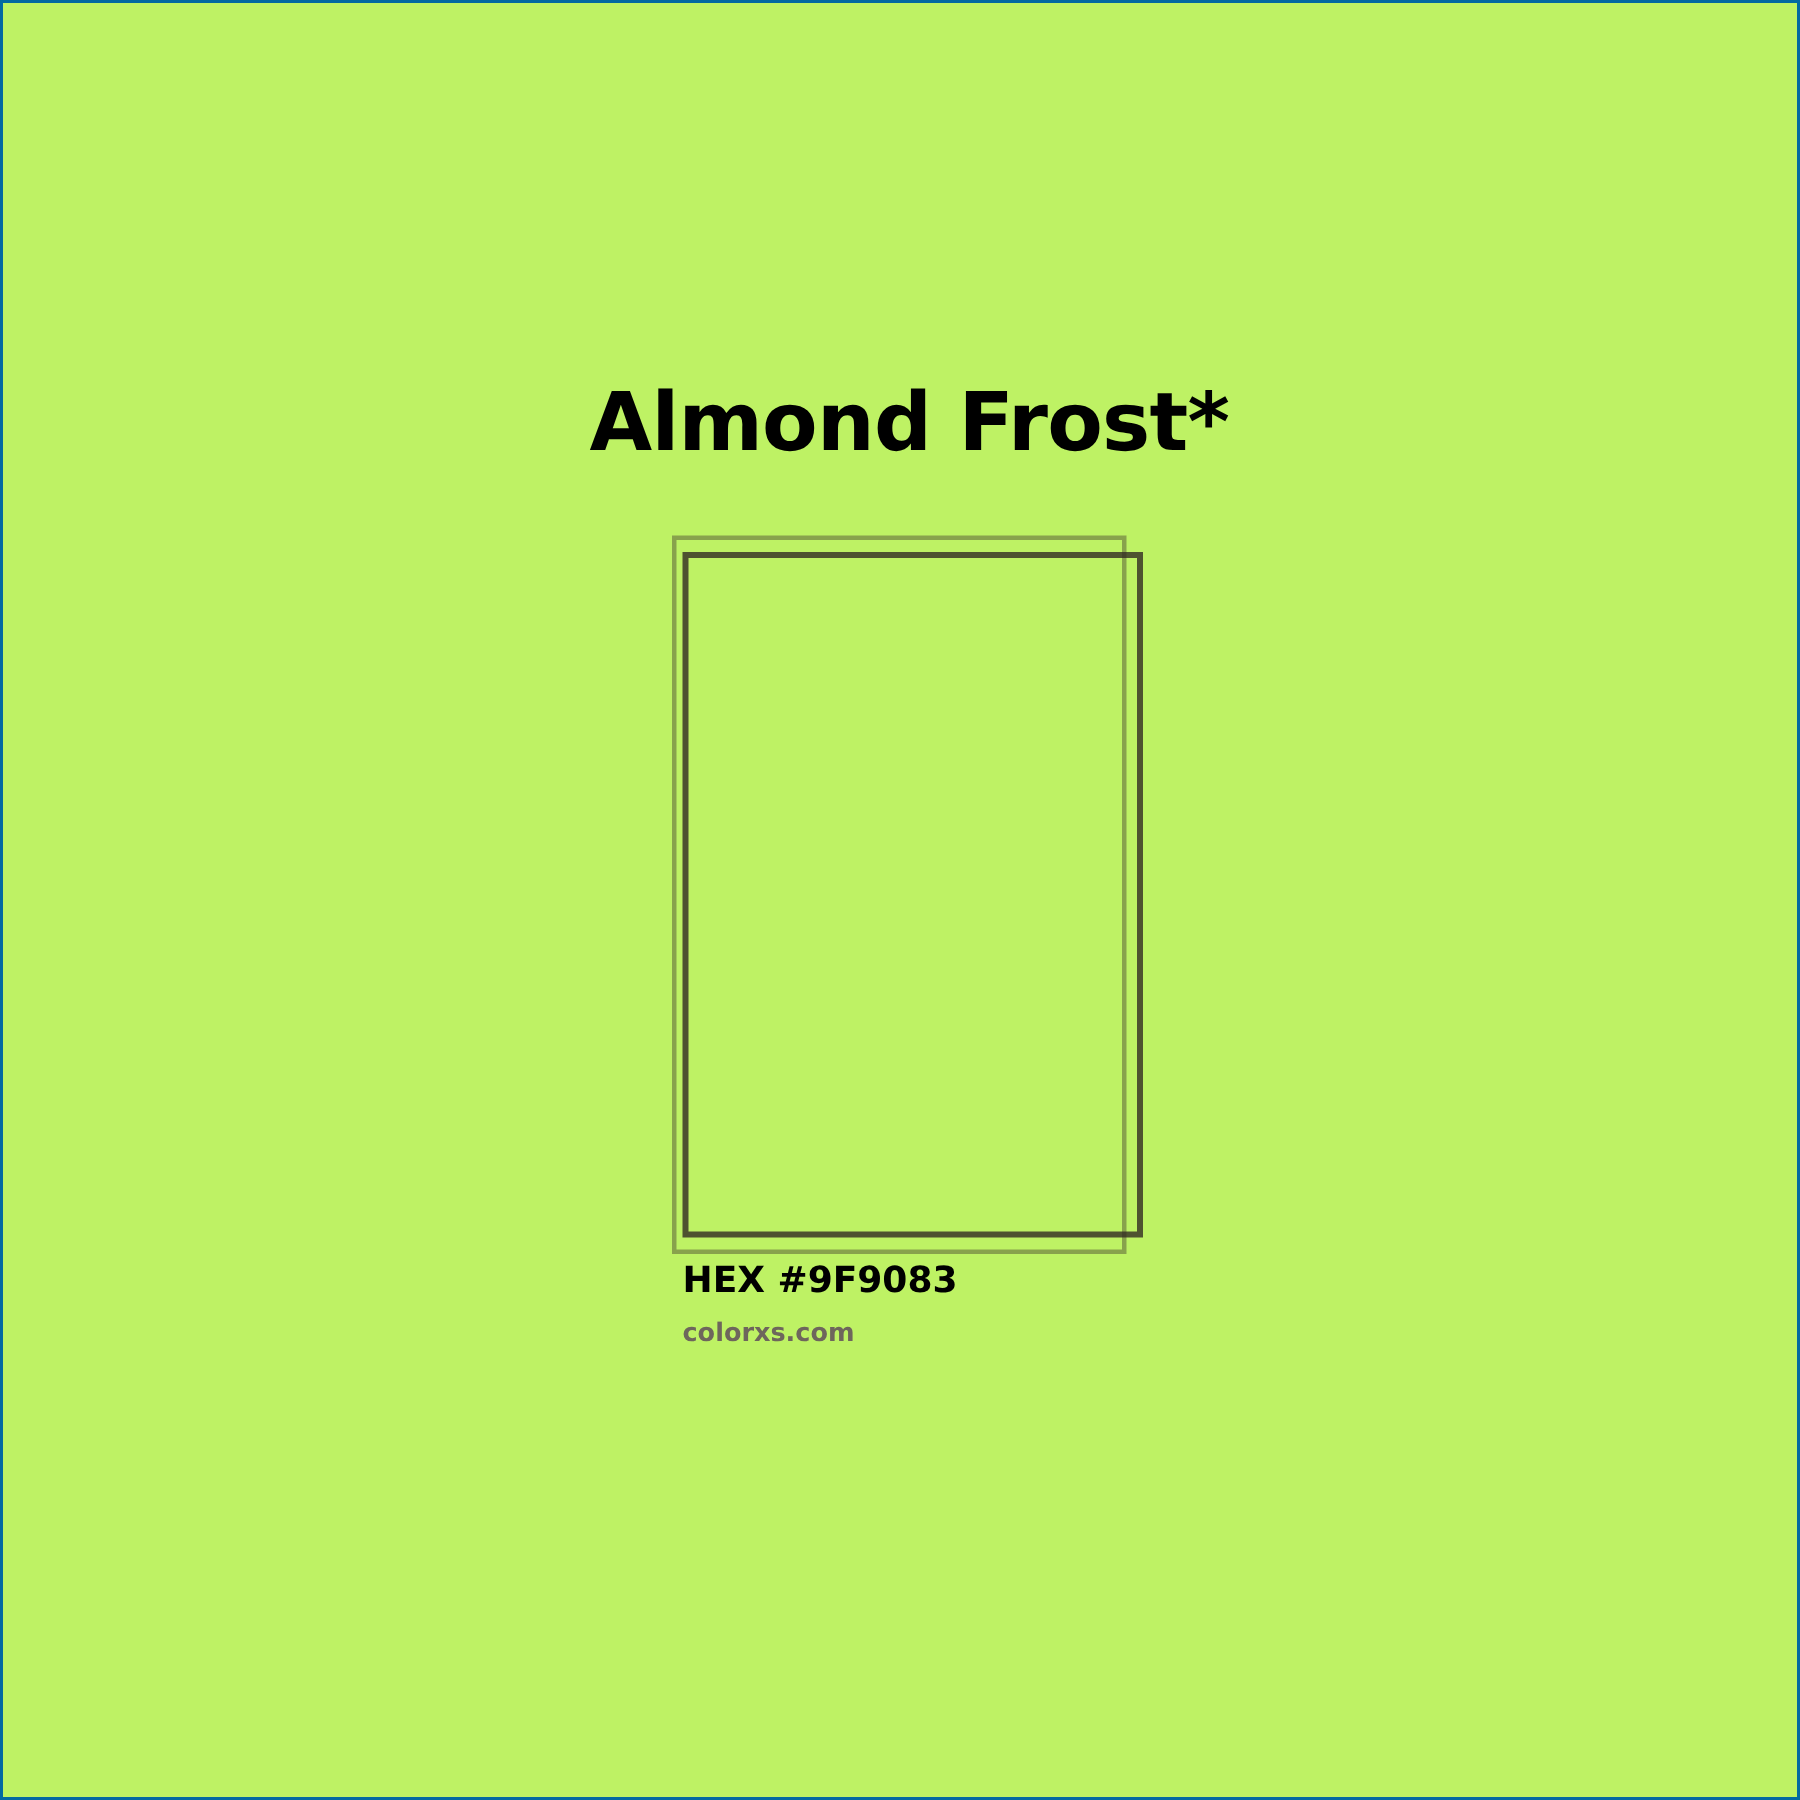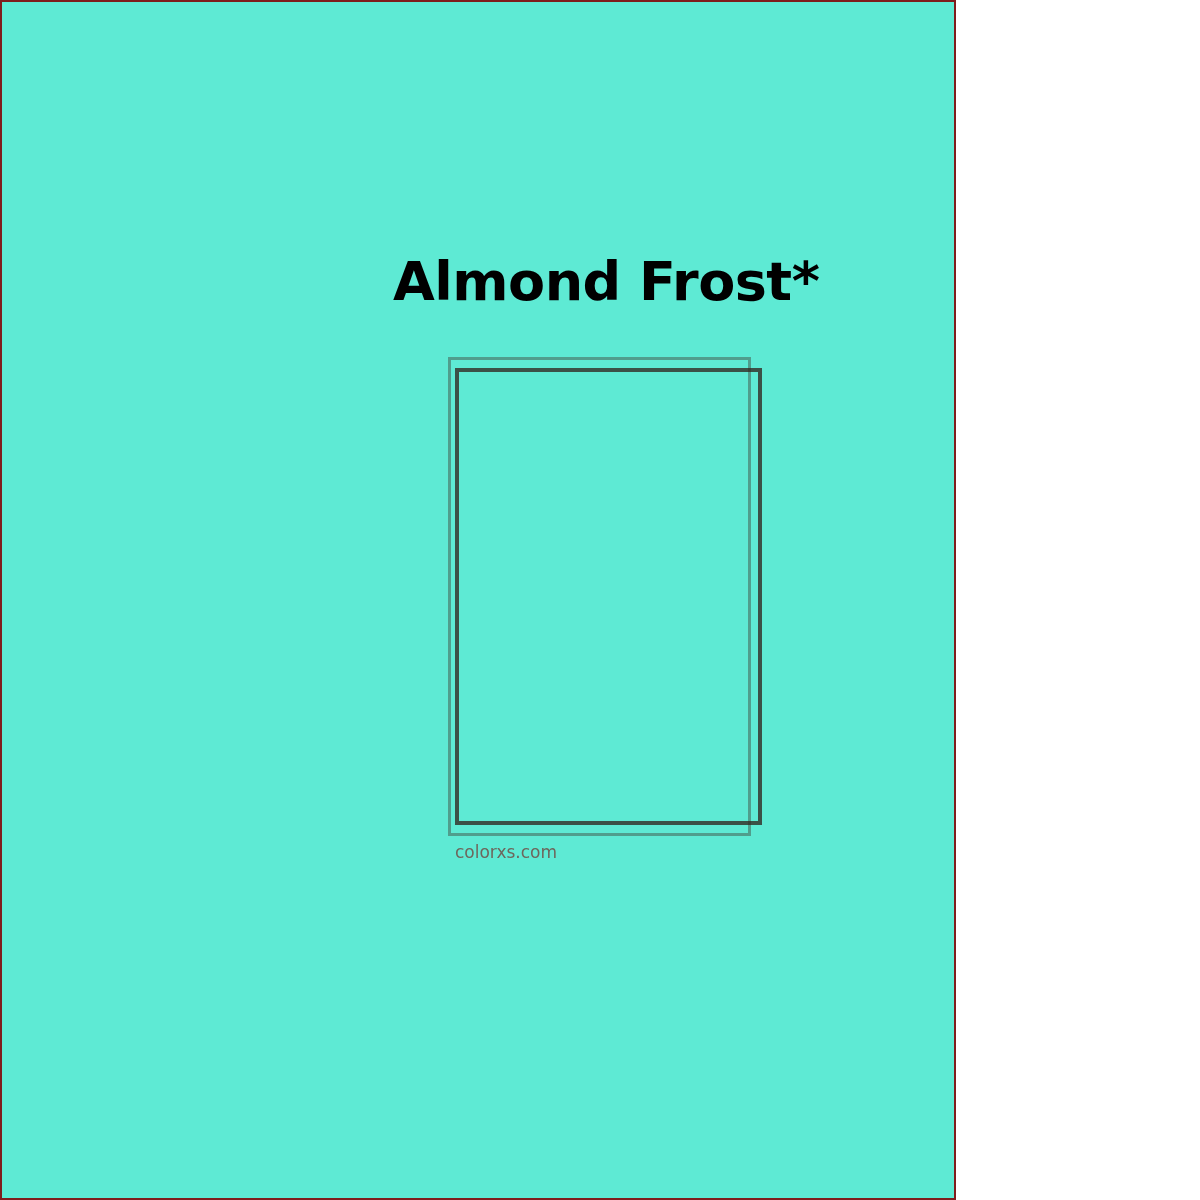--- a/index.html
+++ b/index.html
@@ -9,25 +9,25 @@
   }
   body {
     width: 1200px;
     height: 1200px;
     overflow: hidden;
     font-family: "DejaVu Sans", "Liberation Sans", sans-serif;
   }
 
   #swatch-page {
     position: relative;
-    width: 956px;
+    width: 1200px;
     height: 1200px;
-    background: #5eead4;
+    background: #bef264;
     box-sizing: border-box;
-    border: 2px solid #7f1d1d;
+    border: 2px solid #0369a1;
   }
 
   
   #color-name-title {
     position: absolute;
     left: 391px;
     top: 245px;
     width: 700px;
     height: 70px;
     margin: 0;
@@ -86,34 +86,35 @@
     font-weight: bold;
     line-height: 37px;
     white-space: nowrap;
   }
 
   #watermark {
     margin: 0;
     padding-top: 6px;
     color: #6e665c;
     font-size: 17px;
-    font-weight: normal;
+    font-weight: bold;
     line-height: 22px;
     white-space: nowrap;
   }
 </style>
 </head>
 <body>
 
 <div id="swatch-page">
 
   <h1 id="color-name-title">Almond Frost*</h1>
 
   <div id="frame-group">
     <div class="frame-rect" id="frame-outline-back"></div>
     <div class="frame-rect" id="frame-outline-front"></div>
   </div>
 
   <div id="color-values">
+    <p class="value-line">HEX #9F9083</p>
     <p id="watermark">colorxs.com</p>
   </div>
 
 </div>
 
 </body></html>

